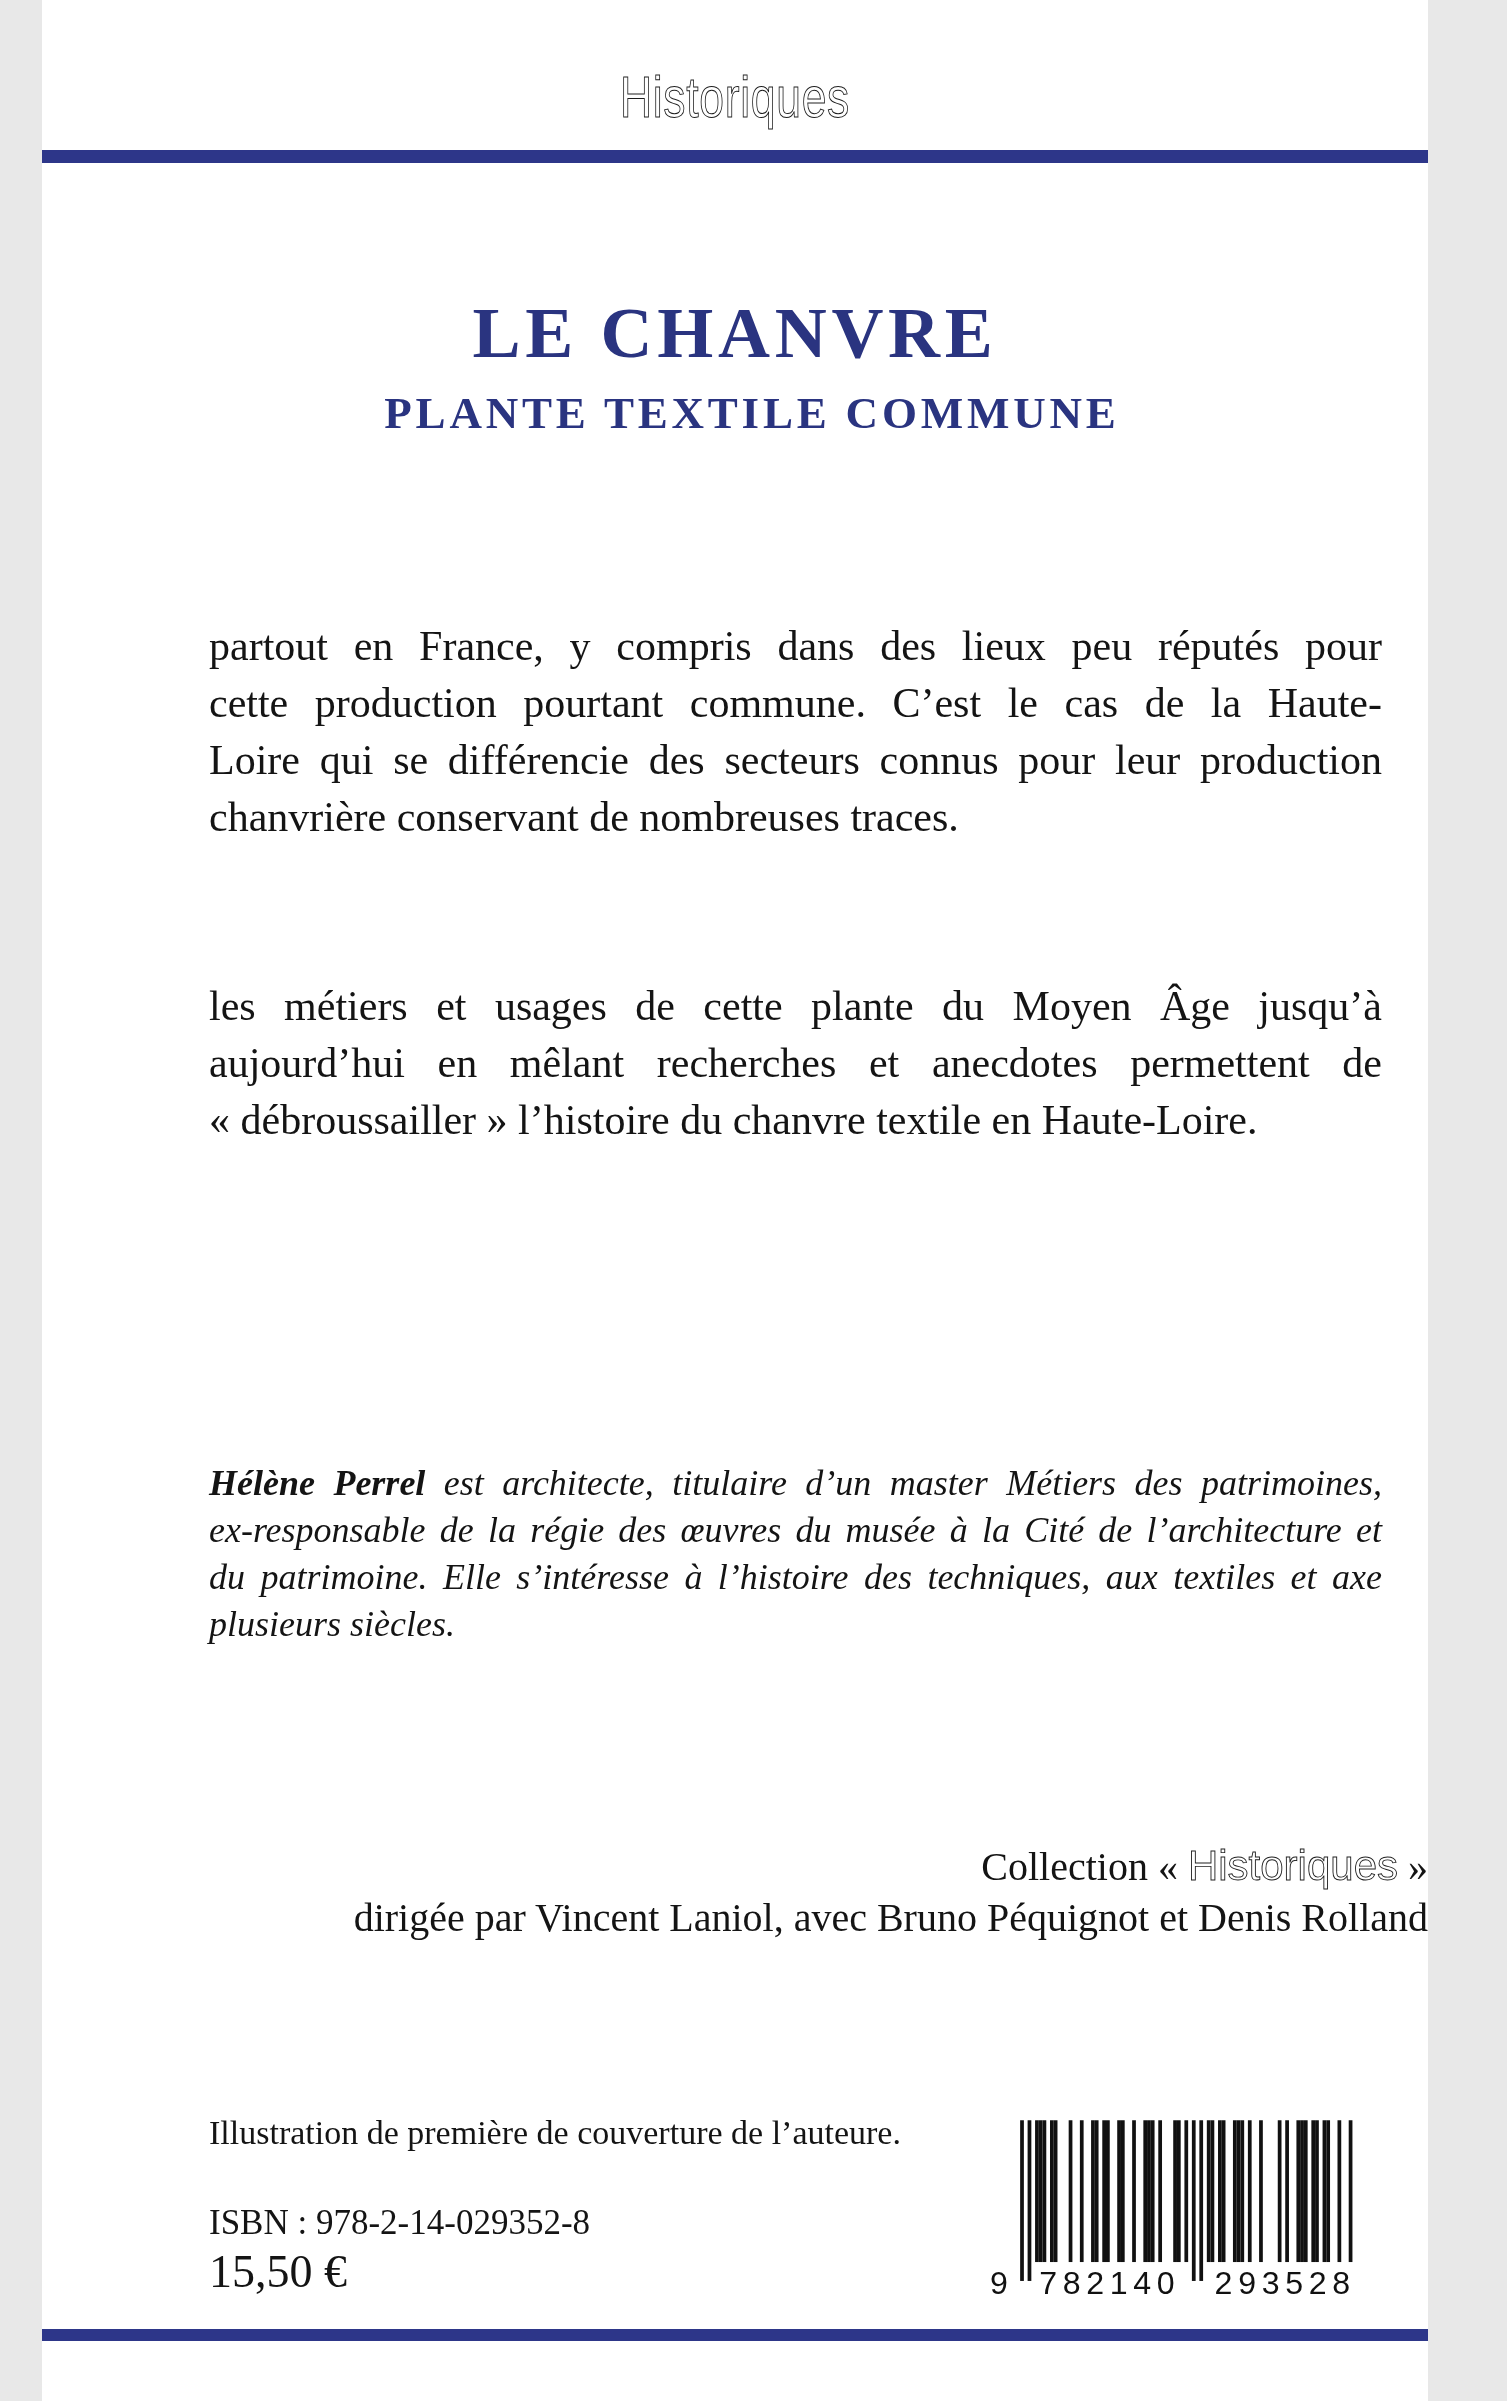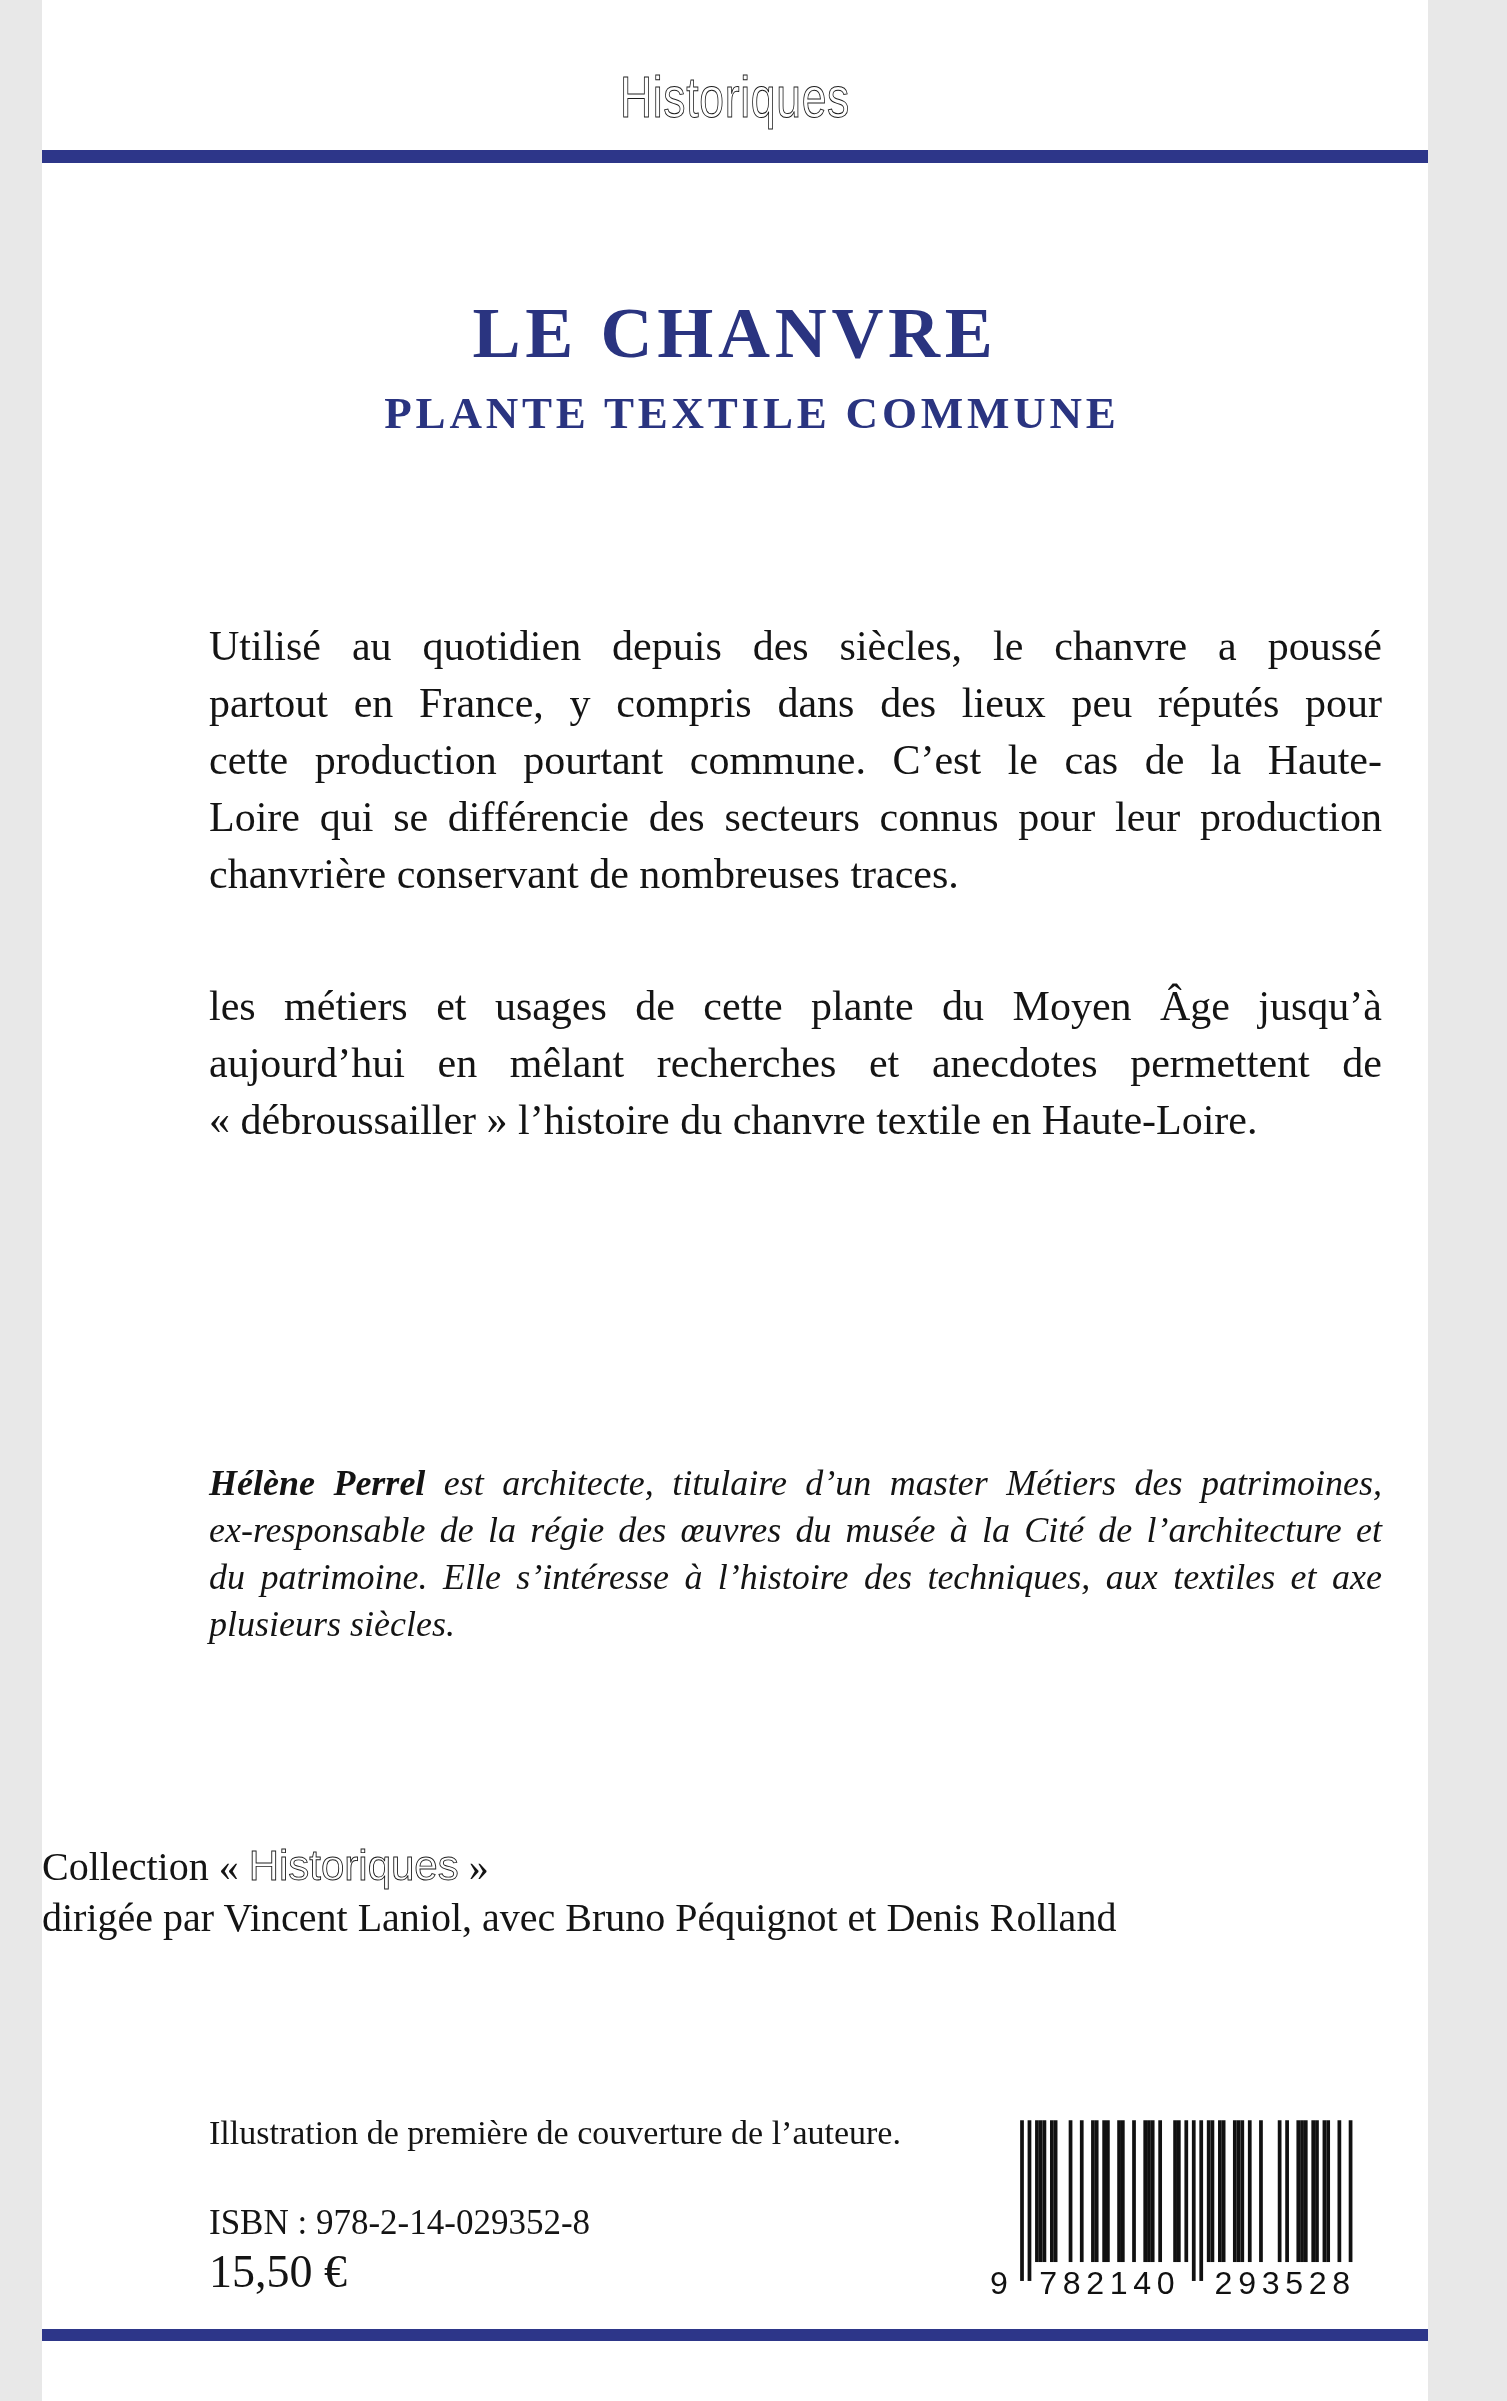--- a/index.html
+++ b/index.html
@@ -58,21 +58,21 @@
   
   .bio{
     position:absolute;left:167px;width:1173px;top:1460px;
     font-style:italic;
     font-size:36px;line-height:47px;
   }
   .bioname{font-weight:bold;}
   
   .collection-block{
     position:absolute;left:0;right:0;top:1840px;
-    text-align:left;
+    text-align:right;
     font-size:40px;line-height:51px;
   }
   .deco-small{
     font-size:42px;
     letter-spacing:0;
   }
   @supports (-webkit-text-stroke: 1px #000){
     .deco-small{-webkit-text-stroke:0.9px #1b1b1b;}
   }
   
@@ -95,21 +95,20 @@
   <div class="masthead">
     <span class="deco">Historiques</span>
   </div>
 
   <div class="bar top"></div>
 
   <h1 class="title">LE CHANVRE</h1>
   <h2 class="subtitle">PLANTE TEXTILE COMMUNE</h2>
 
   <div class="para p1">
-    <div class="jline">Utilisé au quotidien depuis des siècles, le chanvre a poussé</div>
     <div class="jline">partout en France, y compris dans des lieux peu réputés pour</div>
     <div class="jline">cette production pourtant commune. C’est le cas de la Haute-</div>
     <div class="jline">Loire qui se différencie des secteurs connus pour leur production</div>
     <div class="jline last">chanvrière conservant de nombreuses traces.</div>
   </div>
 
   <div class="para p2">
     <div class="jline">les métiers et usages de cette plante du Moyen Âge jusqu’à</div>
     <div class="jline">aujourd’hui en mêlant recherches et anecdotes permettent de</div>
     <div class="jline last">« débroussailler » l’histoire du chanvre textile en Haute-Loire.</div>

